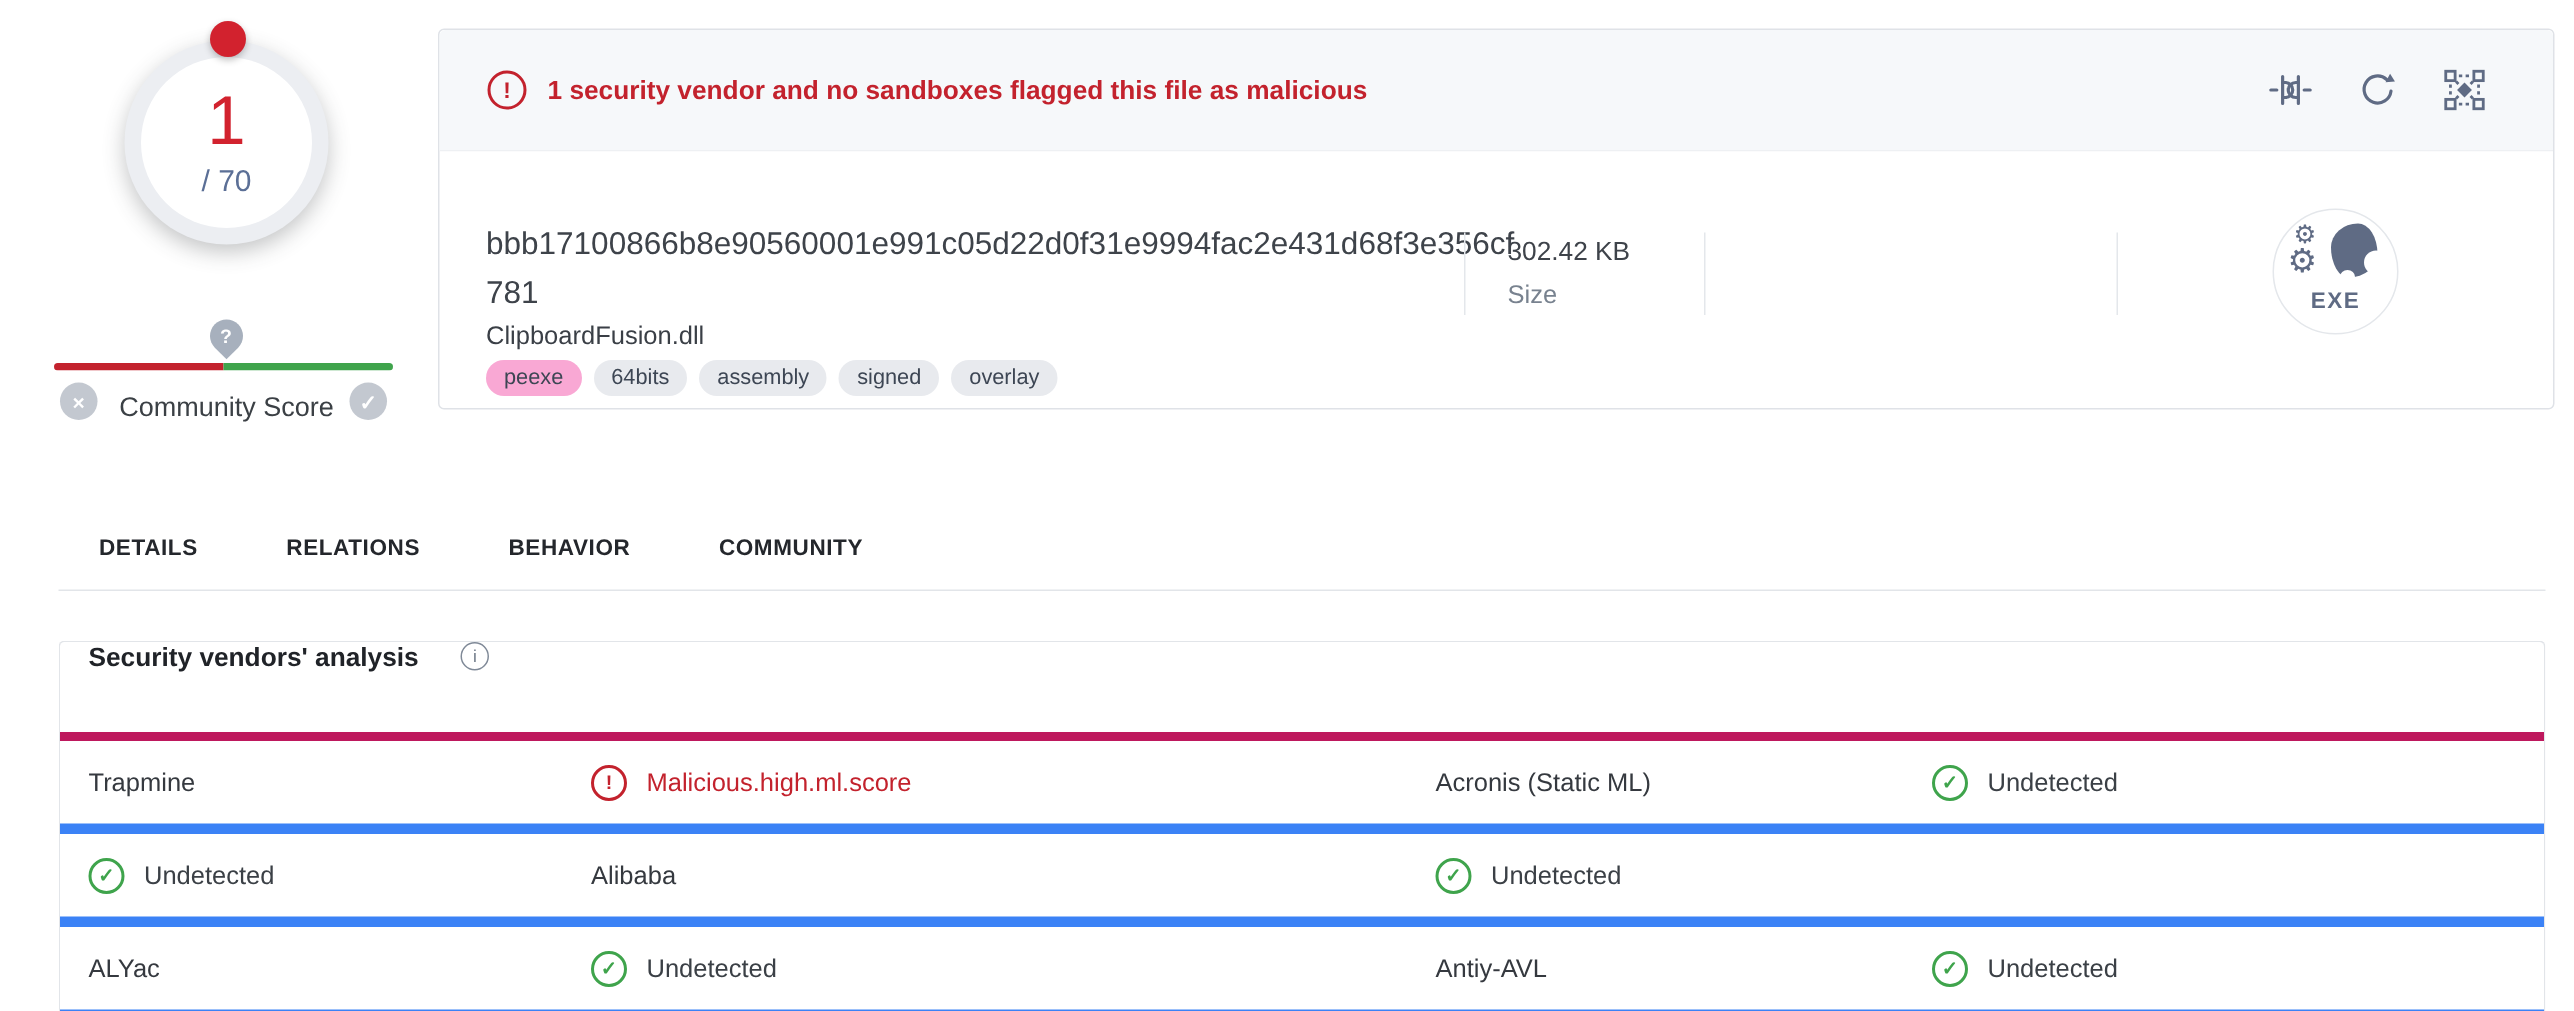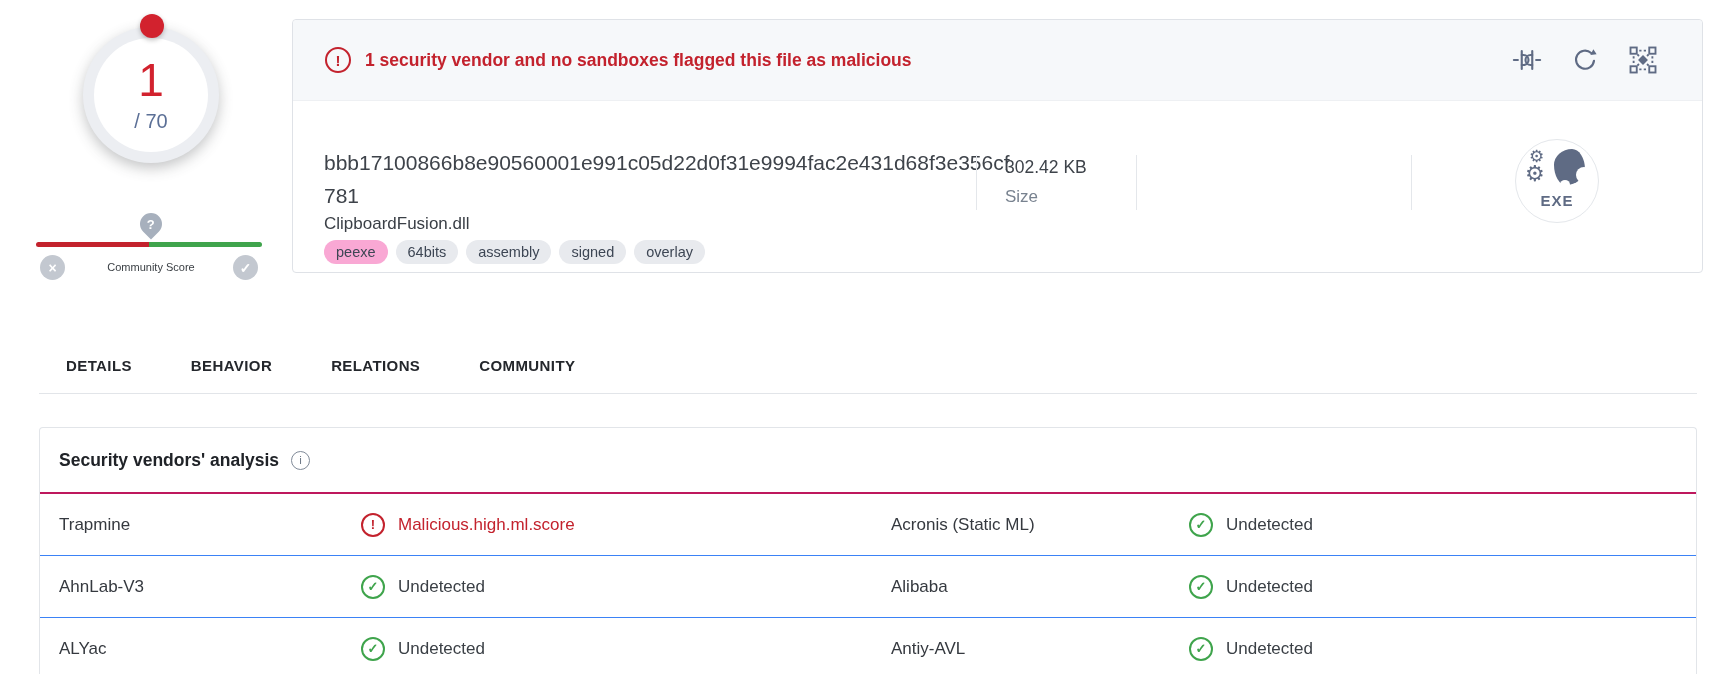--- a/index.html
+++ b/index.html
@@ -26,21 +26,21 @@
   .cs-bar { left:36px; top:242px; width:226px; height:5px; border-radius:3px;
     overflow:hidden; display:flex; }
   .cs-bar .half-red { width:50%; height:100%; background:#c3222d; }
   .cs-bar .half-green { width:50%; height:100%; background:#3fa44c; }
   .vote { width:25px; height:25px; border-radius:50%; background:#c3c8d0; color:#fff;
     display:flex; align-items:center; justify-content:center;
     font-size:14px; font-weight:bold; cursor:pointer; }
   .vote-x { left:40px; top:255px; }
   .vote-check { left:233px; top:255px; }
   .cs-label { left:65px; top:261px; width:172px; text-align:center;
-    font-size:11px; color:#3b4045; }
+    font-size:18px; color:#3b4045; }
 
   
   .card { left:292px; top:19px; width:1411px; height:254px; background:#fff;
     border:1px solid #dfe2e7; border-radius:4px; }
   .banner { height:81px; background:#f6f8fa; border-bottom:1px solid #eef0f3;
     border-radius:4px 4px 0 0; display:flex; align-items:center;
     padding-left:32px; gap:14px; }
   .alert-circle { width:26px; height:26px; border:2px solid #c3222d; border-radius:50%;
     color:#c3222d; font-size:15px; font-weight:bold; flex:0 0 auto;
     display:flex; align-items:center; justify-content:center; }
@@ -80,28 +80,28 @@
     border-bottom:1px solid #e2e5e9; display:flex; padding-left:11px; }
   .tab { height:54px; line-height:52px; padding:0 16px; margin-right:27px;
     font-size:15px; font-weight:bold; letter-spacing:.4px; color:#24272c;
     border-bottom:4px solid transparent; cursor:pointer; }
   .tab.active { color:#1a4cd8; border-bottom-color:#1a4cd8; }
 
   
   .panel { left:39px; top:427px; width:1658px; height:247px;
     border:1px solid #e2e5e9; border-bottom:none; border-radius:4px 4px 0 0;
     background:#fff; overflow:hidden; }
-  .panel-head { height:66px; border-bottom:2px solid #be185d; display:flex;
-    align-items:center; padding-left:19px; gap:12px; }
+  .panel-head { height:66px; border-bottom:6px solid #be185d; display:flex;
+    align-items:flex-start; padding-left:19px; gap:28px; }
   .panel-title { font-size:17.5px; font-weight:bold; color:#202328; }
   .info-circle { width:19px; height:19px; border:1.5px solid #808a98; border-radius:50%;
     color:#6f7a88; font-size:11.5px; display:flex; align-items:center;
     justify-content:center; cursor:pointer; }
   .vrow { height:62px; display:grid; grid-template-columns:302px 530px 298px 1fr;
-    align-items:center; padding-left:19px; border-bottom:1px solid #3b82f6; }
+    align-items:center; padding-left:19px; border-bottom:7px solid #3b82f6;gap:33px; }
   .vname { font-size:17px; color:#35393f; }
   .vres { display:flex; align-items:center; gap:13px; }
   .sicon { width:24px; height:24px; border-radius:50%; border:2px solid #999;
     display:flex; align-items:center; justify-content:center;
     font-size:13px; font-weight:bold; flex:0 0 auto; }
   .vres-text { font-size:17px; color:#3b4046; }
   .vres[data-status="clean"] .sicon { border-color:#3fa44c; color:#3fa44c; }
   .vres[data-status="clean"] .sicon::before { content:"✓"; }
   .vres[data-status="malicious"] .sicon { border-color:#c3222d; color:#c3222d; }
   .vres[data-status="malicious"] .sicon::before { content:"!"; }
@@ -197,22 +197,22 @@
       <div class="blob">
         <div class="blob-bite"></div>
         <div class="blob-bite2"></div>
       </div>
       <div class="ftype-label">EXE</div>
     </div>
   </div>
 
   <div class="abs tabbar">
     <div class="tab">DETAILS</div>
+    <div class="tab">RELATIONS</div>
     <div class="tab">BEHAVIOR</div>
-    <div class="tab">RELATIONS</div>
     <div class="tab">COMMUNITY</div>
   </div>
 
   <div class="abs panel">
     <div class="panel-head">
       <span class="panel-title">Security vendors' analysis</span>
       <span class="info-circle">i</span>
     </div>
 
     <div class="vrow">
@@ -222,21 +222,20 @@
         <span class="vres-text">Malicious.high.ml.score</span>
       </div>
       <div class="vname">Acronis (Static ML)</div>
       <div class="vres" data-status="clean">
         <span class="sicon"></span>
         <span class="vres-text">Undetected</span>
       </div>
     </div>
 
     <div class="vrow">
-      <div class="vname">AhnLab-V3</div>
       <div class="vres" data-status="clean">
         <span class="sicon"></span>
         <span class="vres-text">Undetected</span>
       </div>
       <div class="vname">Alibaba</div>
       <div class="vres" data-status="clean">
         <span class="sicon"></span>
         <span class="vres-text">Undetected</span>
       </div>
     </div>

